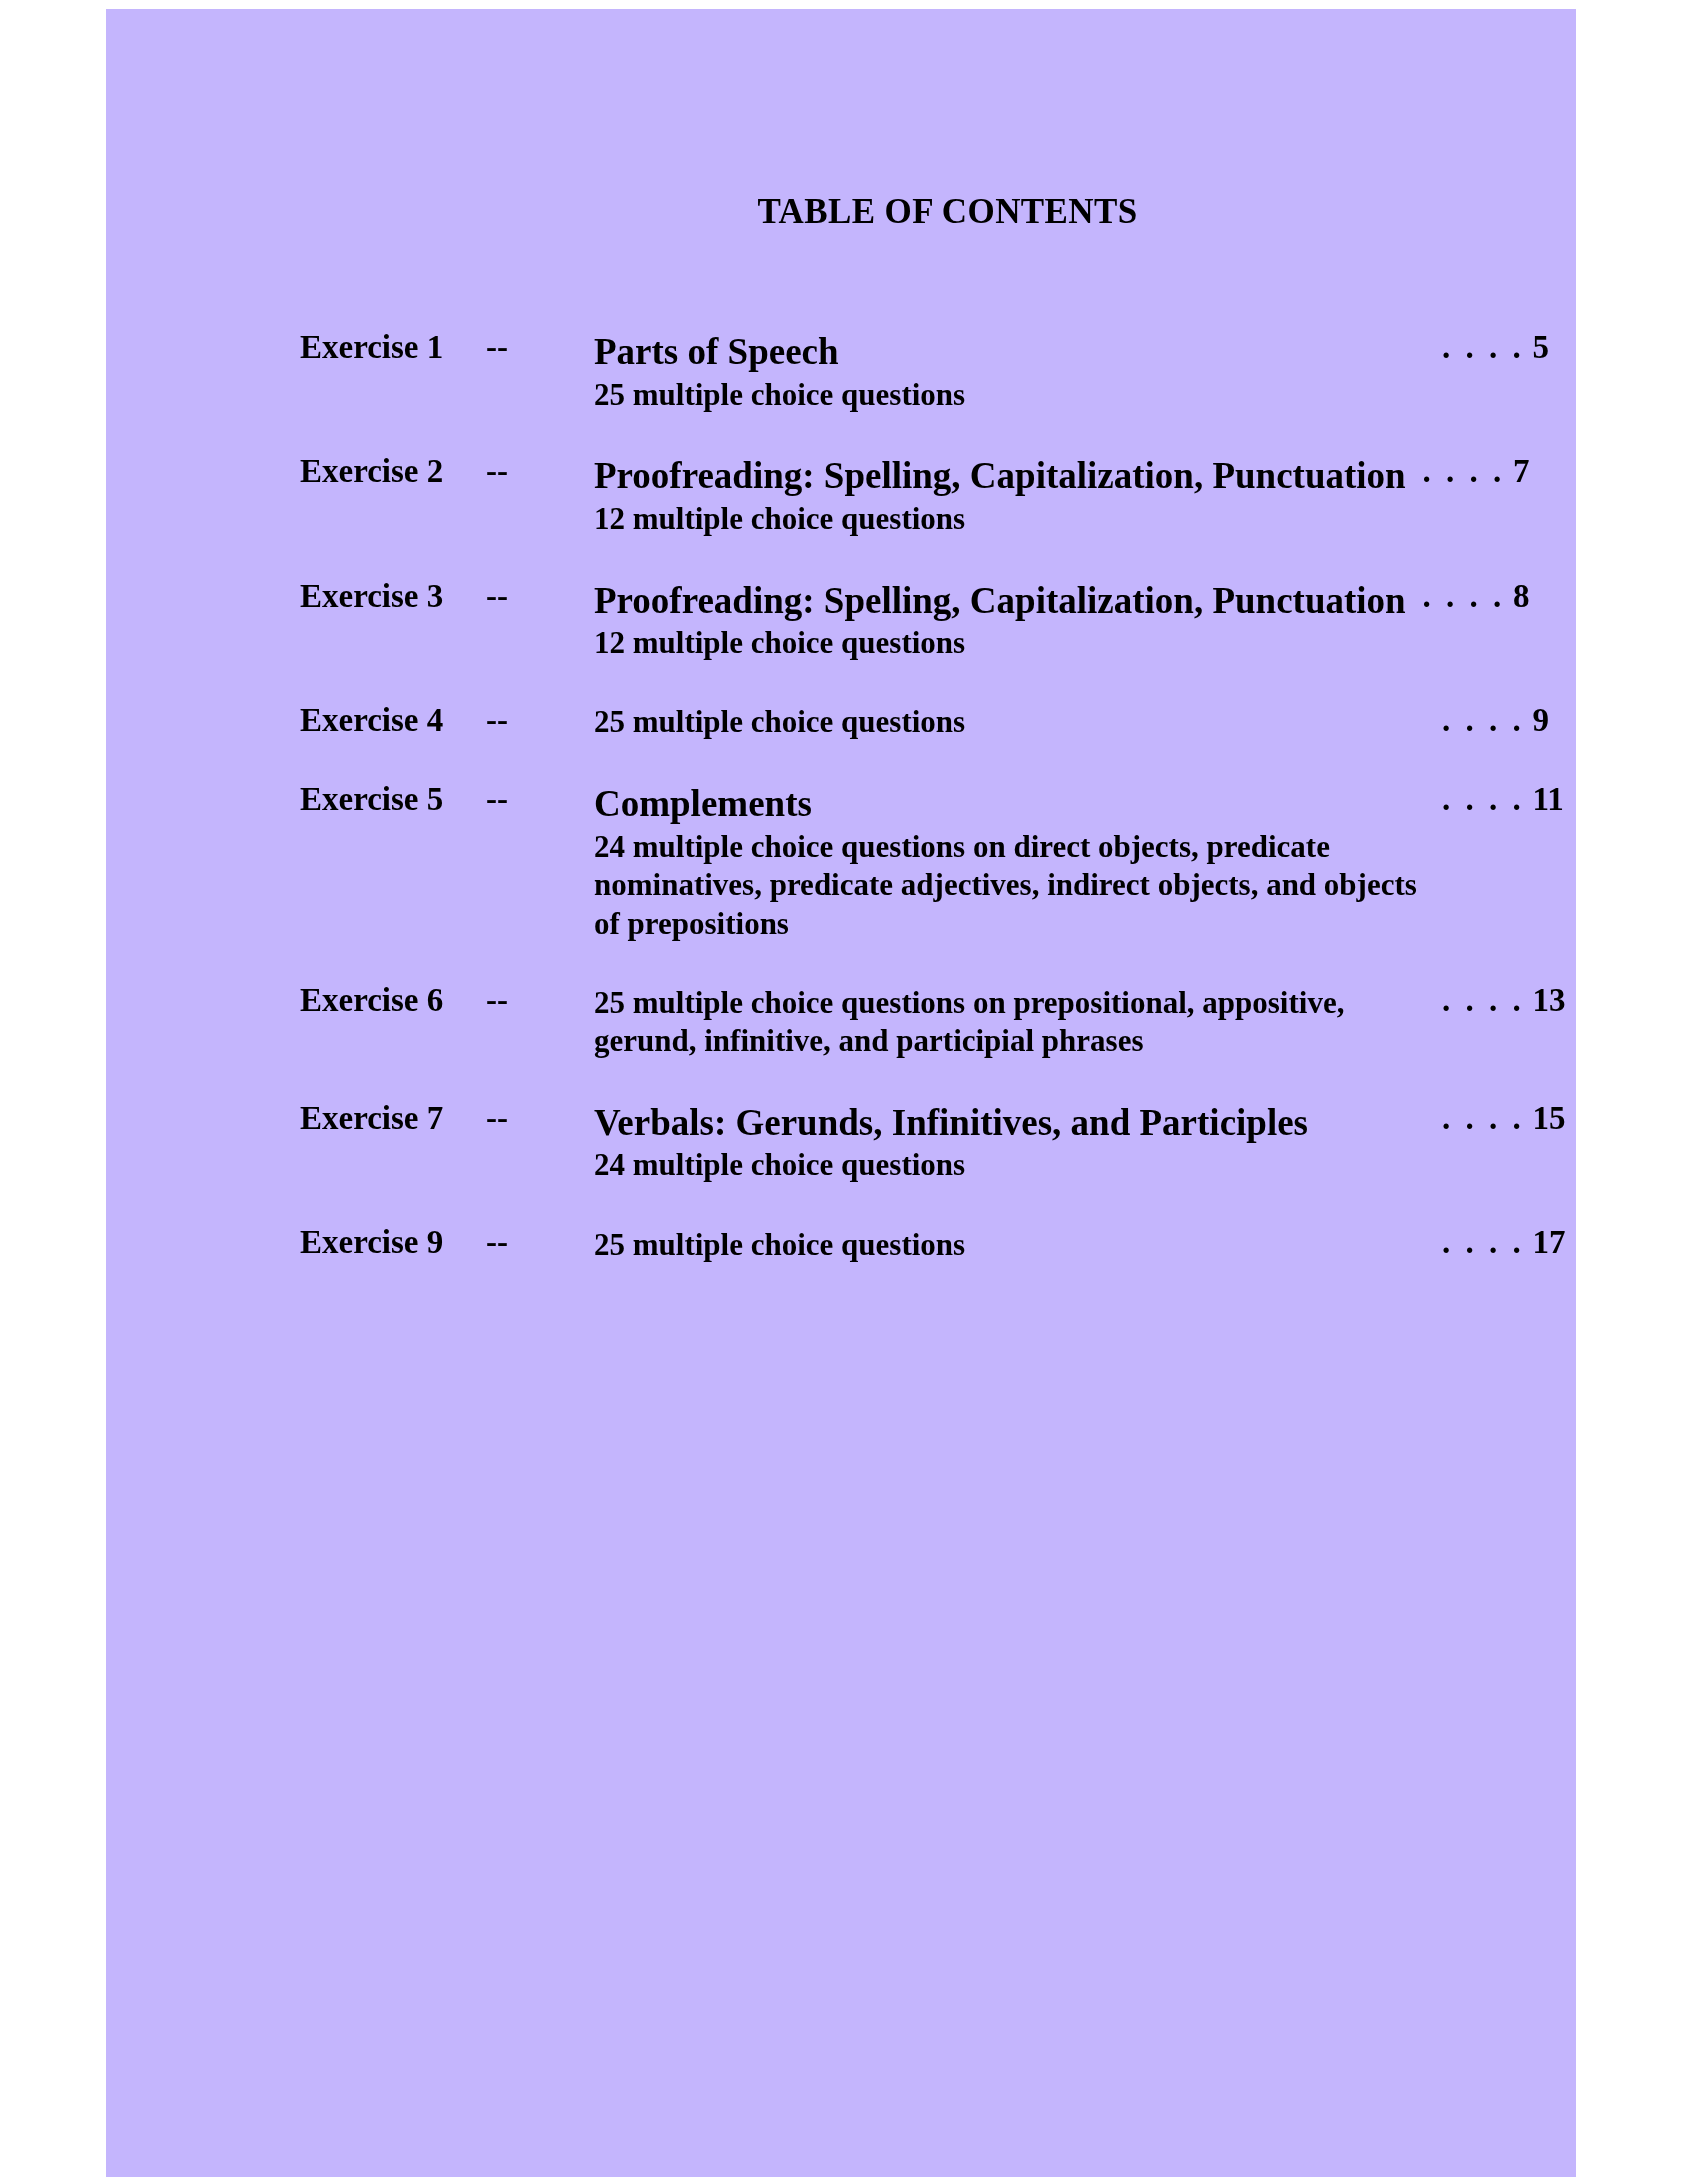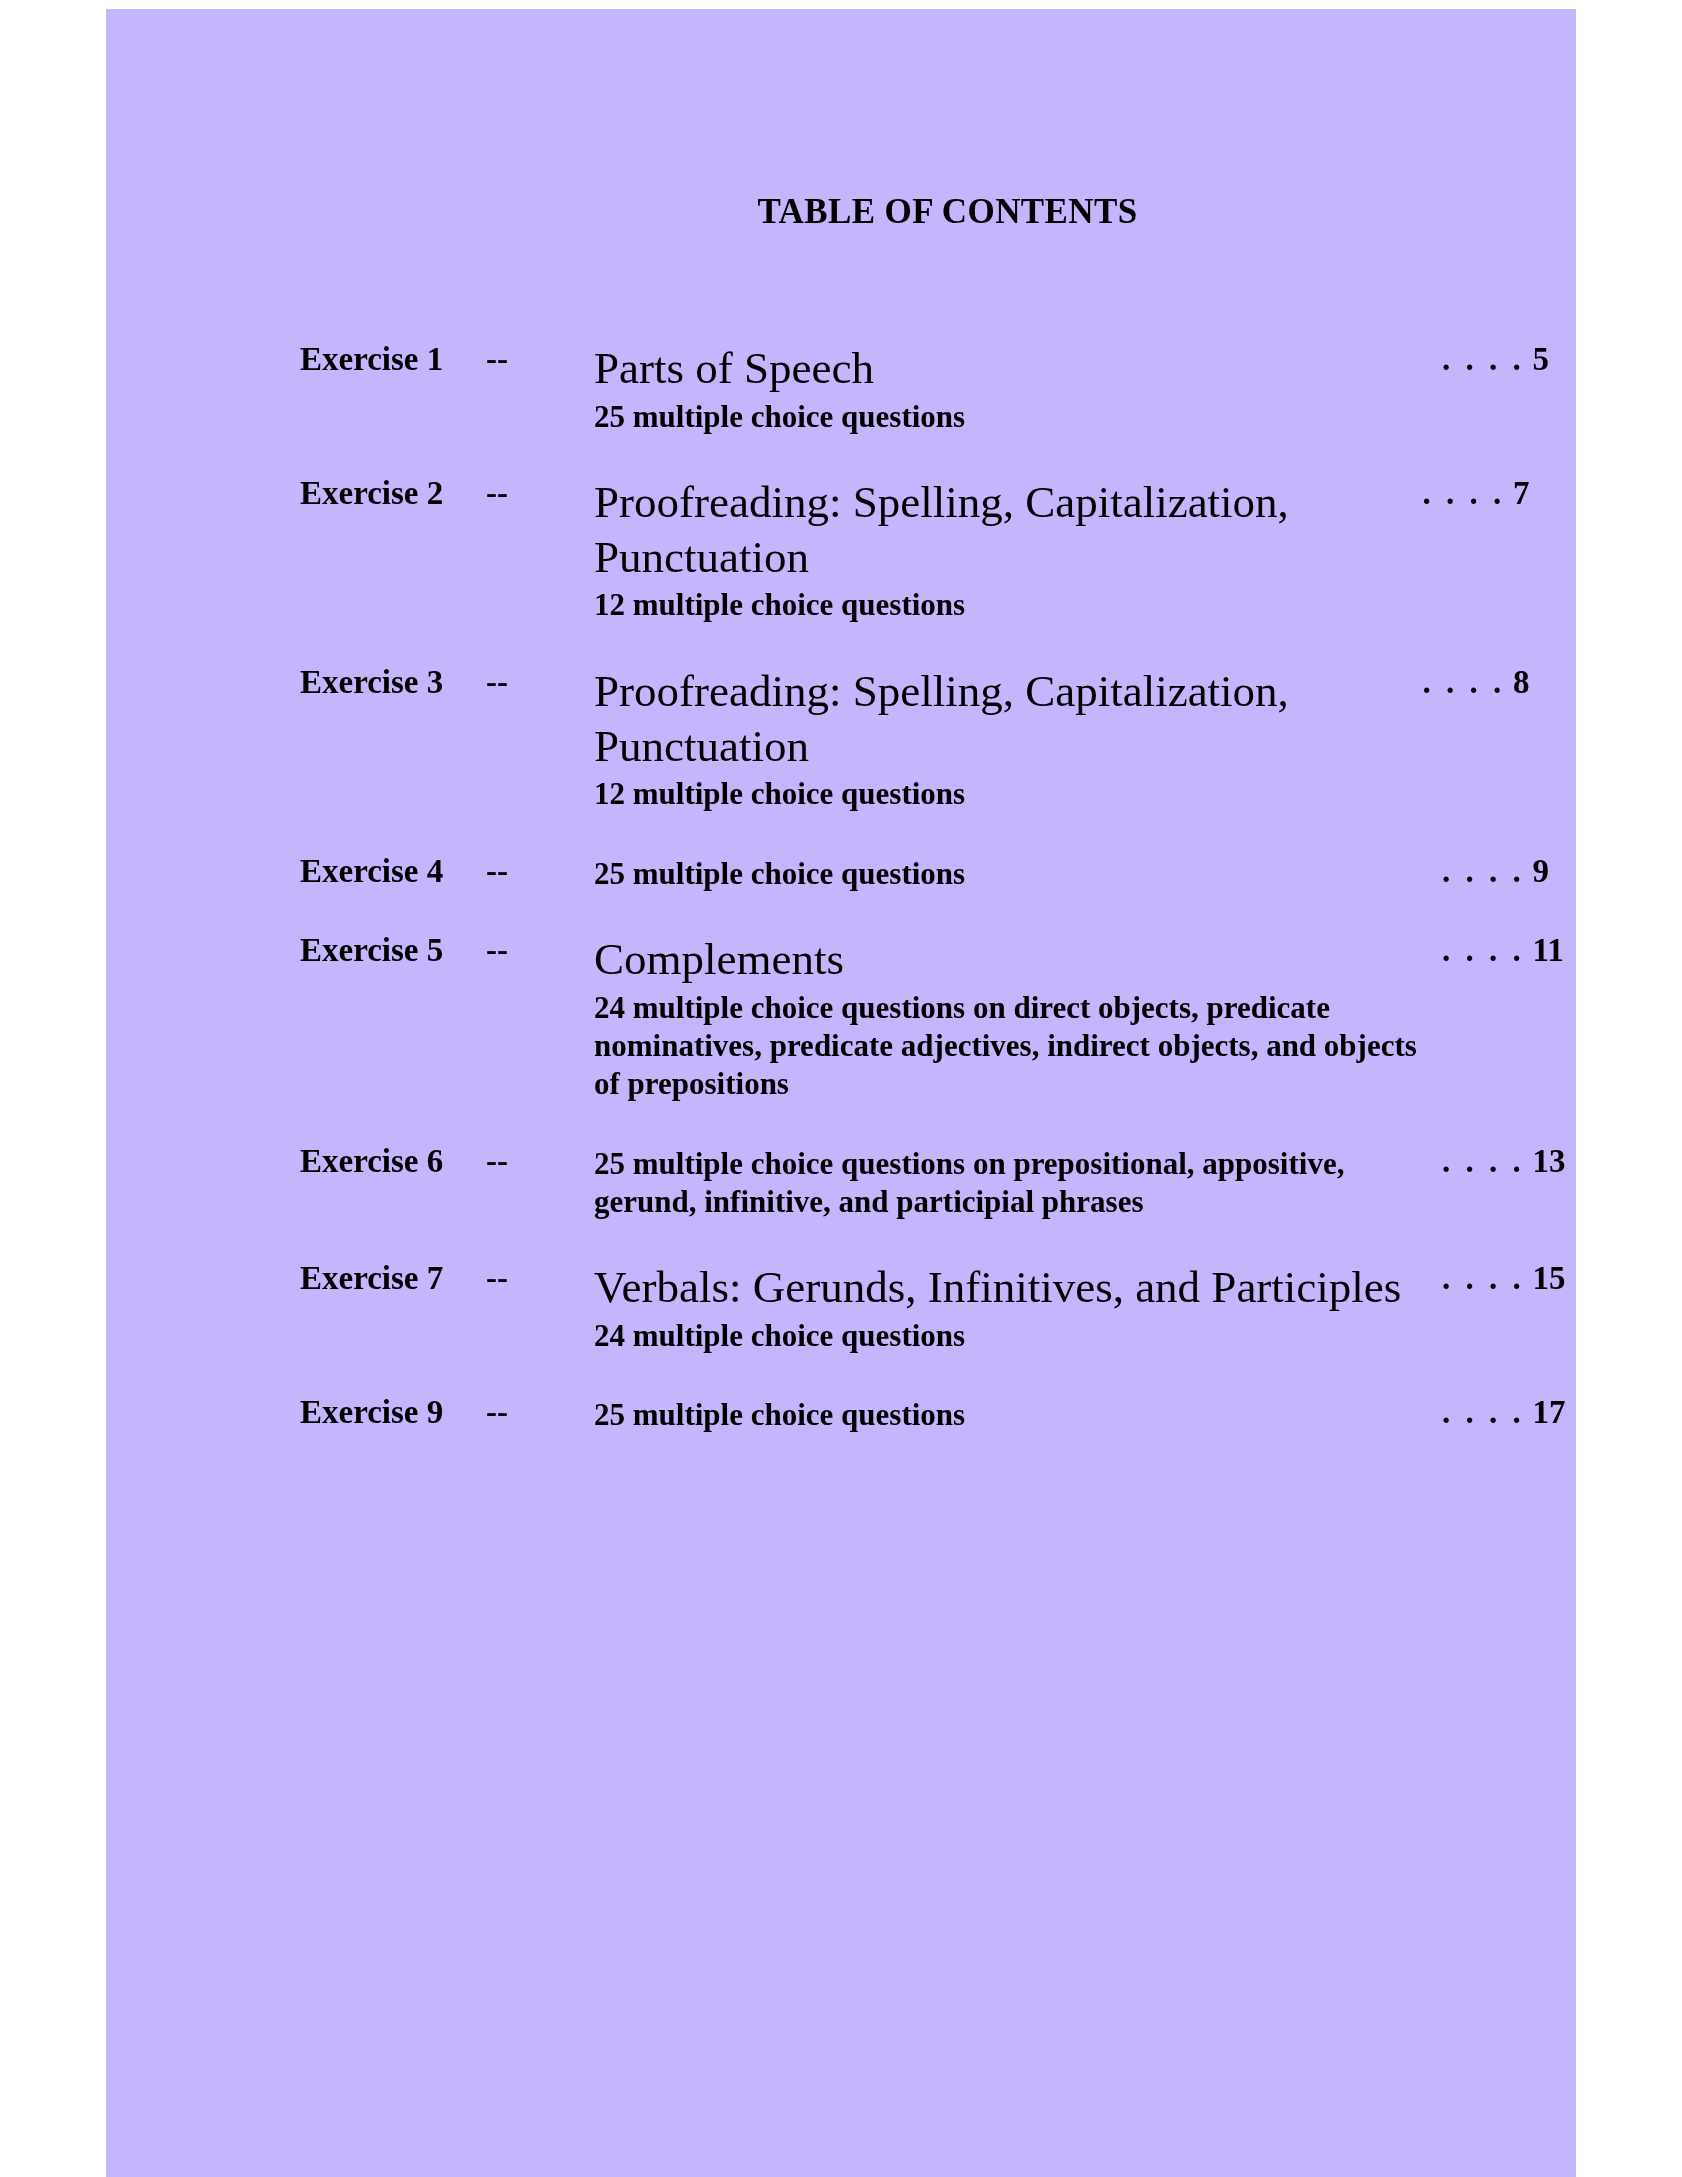--- a/index.html
+++ b/index.html
@@ -24,21 +24,21 @@
     top: 183px;
     left: 0;
     width: 1683px;
     text-align: center;
     font-size: 35px;
     font-weight: bold;
     letter-spacing: 0.4px;
   }
   .toc {
     position: absolute;
-    top: 332px;
+    top: 320px;
     left: 194px;
     width: 1280px;
   }
   .entry {
     position: relative;
     margin-bottom: 39px;
   }
   .entry-head {
     display: flex;
     align-items: flex-start;
@@ -54,22 +54,22 @@
     width: 108px;
     flex: 0 0 108px;
     font-size: 33px;
     font-weight: bold;
   }
   .titles {
     flex: 1 1 auto;
     min-width: 0;
   }
   .entry-title {
-    font-size: 45px;
-    font-weight: normal;
+    font-size: 37px;
+    font-weight: bold;
     line-height: 1.22;
   }
   .entry-sub {
     font-size: 31px;
     font-weight: bold;
     line-height: 1.24;
     margin-top: 1.7px;
   }
   .page-num {
     flex: 0 0 138px;

